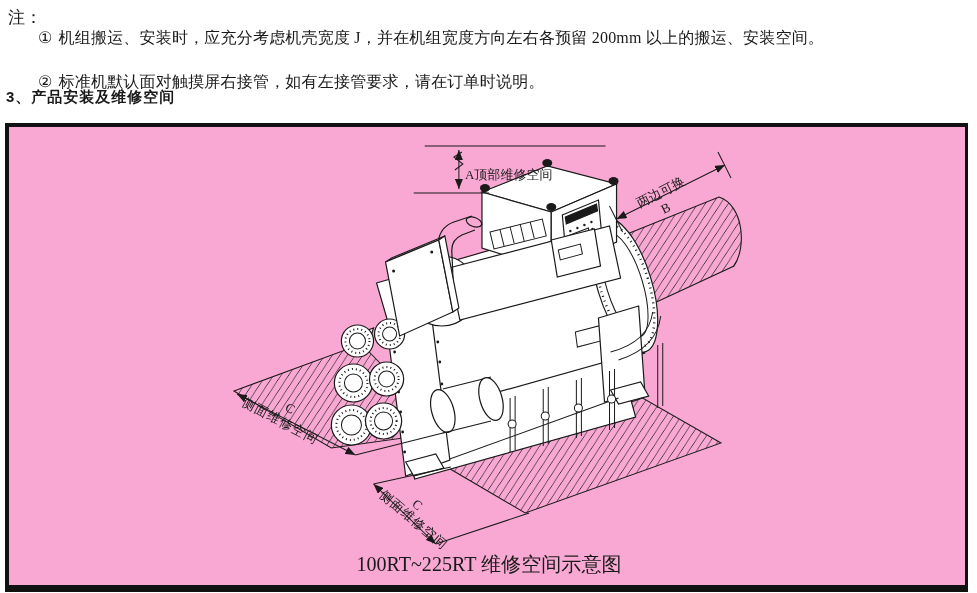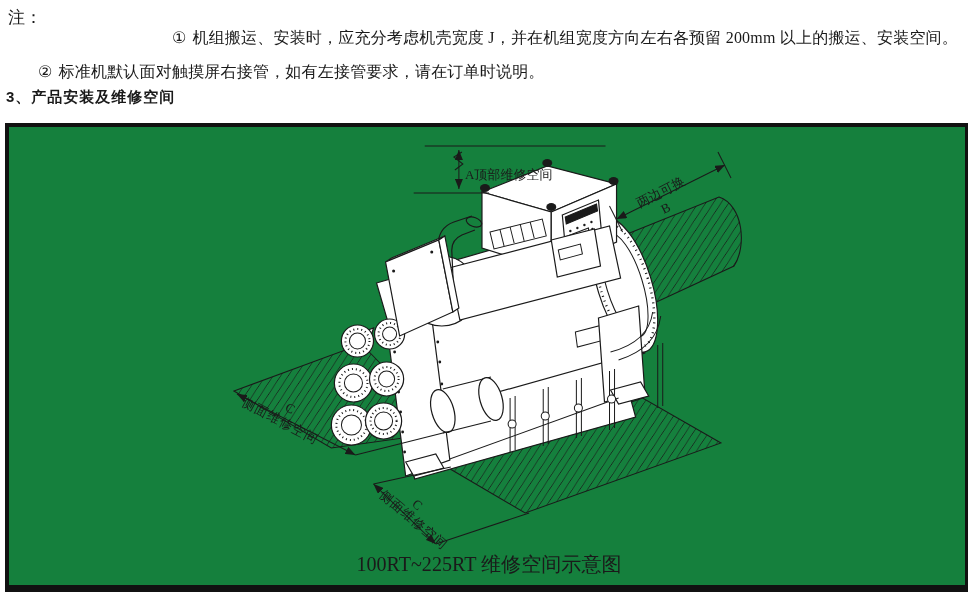--- a/index.html
+++ b/index.html
@@ -1,27 +1,27 @@
 <!DOCTYPE html>
 <html><head>
 <meta charset="utf-8">
 <style>
   html,body{margin:0;padding:0;background:#ffffff;}
   body{width:977px;height:593px;position:relative;overflow:hidden;
        font-family:"Liberation Serif","DejaVu Serif",serif;color:#1a1a1a;}
   .note-label{position:absolute;left:8px;top:6px;font-size:17px;}
   .note-line{position:absolute;left:38px;width:920px;font-size:16px;letter-spacing:.2px;white-space:nowrap;}
-  .note-1{top:28px;text-align:right;}
-  .note-2{top:62px;}
+  .note-1{top:28px;}
+  .note-2{top:72px;}
   .note-line .bullet{margin-right:6px;}
   .section-heading{position:absolute;left:6px;top:88px;
        font-family:"Liberation Sans","DejaVu Sans",sans-serif;
        font-weight:bold;font-size:15px;letter-spacing:1px;}
   .diagram-box{position:absolute;left:5px;top:123px;width:956px;height:458px;
-       background:#15803d;border:solid #111;border-width:4px 3px 7px 4px;}
+       background:#f9a8d4;border:solid #111;border-width:4px 3px 7px 4px;}
   .diagram-box svg{display:block;width:100%;height:100%;}
   text{font-family:"Liberation Serif","DejaVu Serif",serif;fill:#1a1a1a;}
   .caption-t{font-size:20px;}
   .dim-t{font-size:13px;}
 </style>
 </head>
 <body>
 
 <div class="note-label">注：</div>
 

